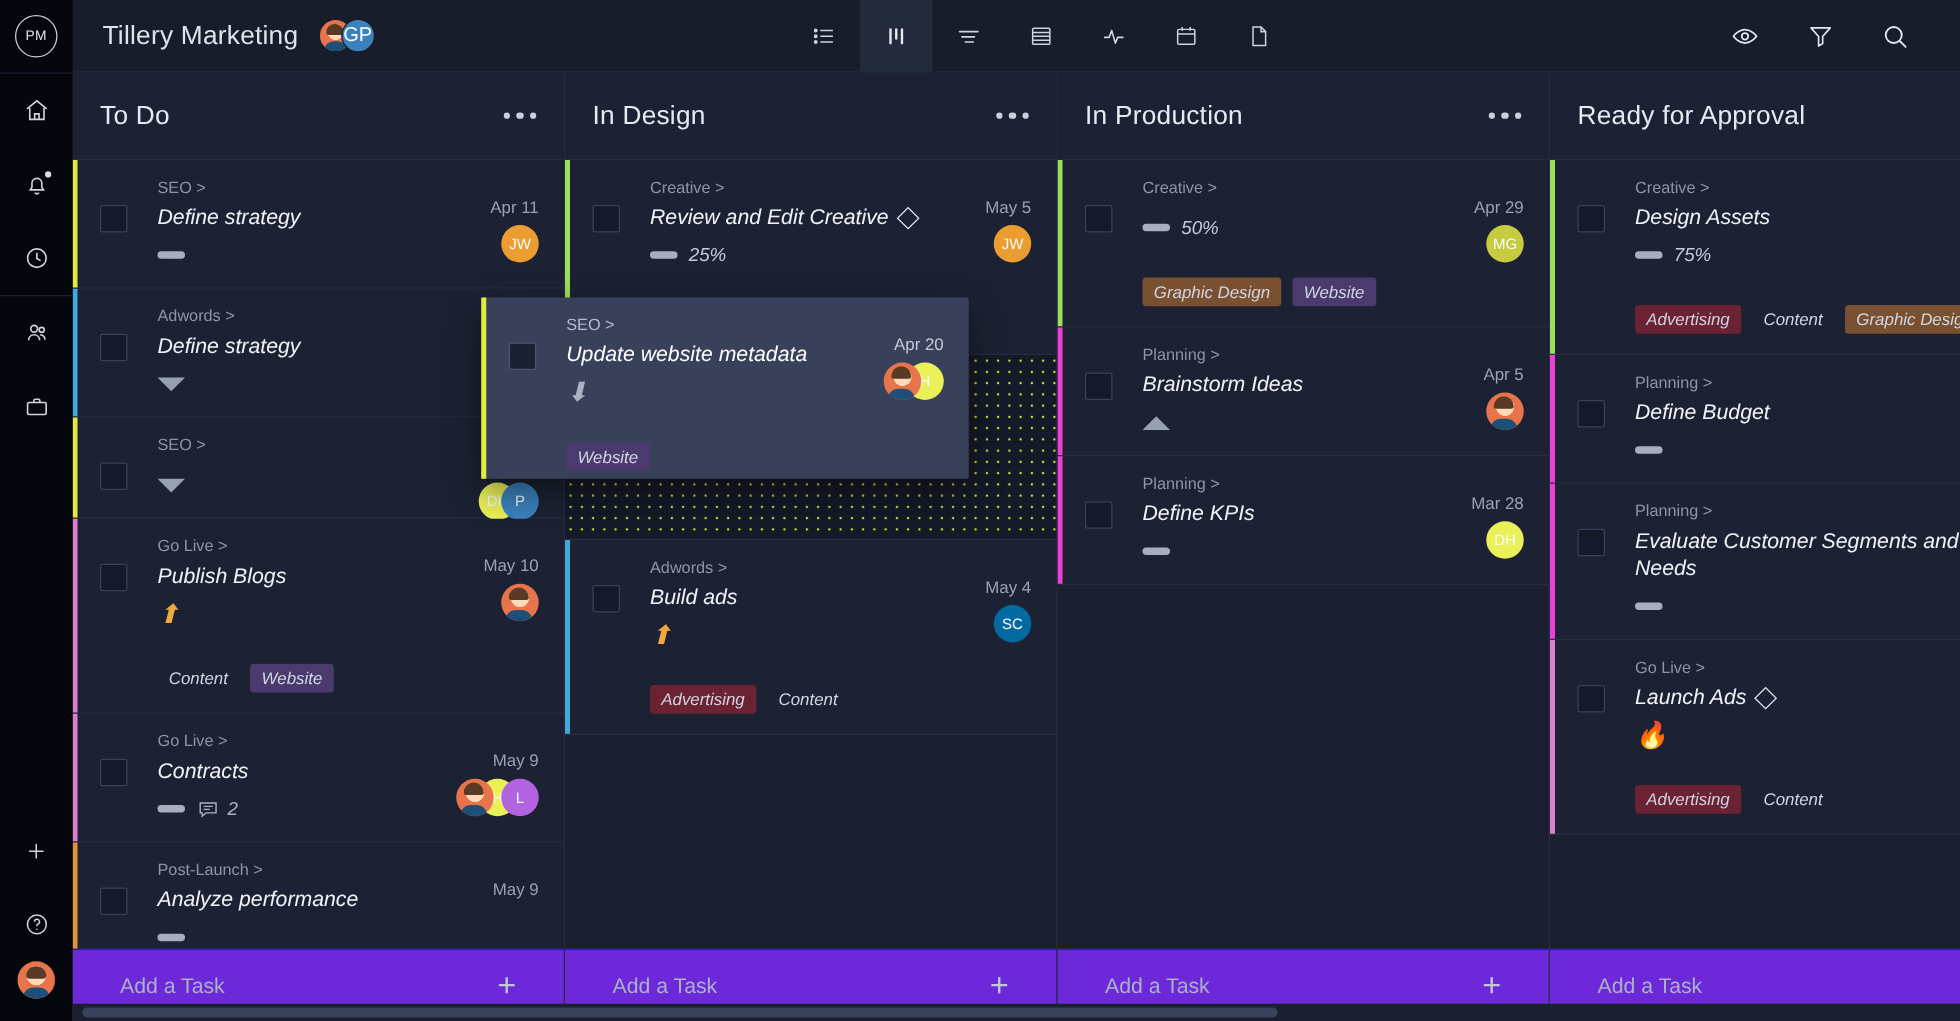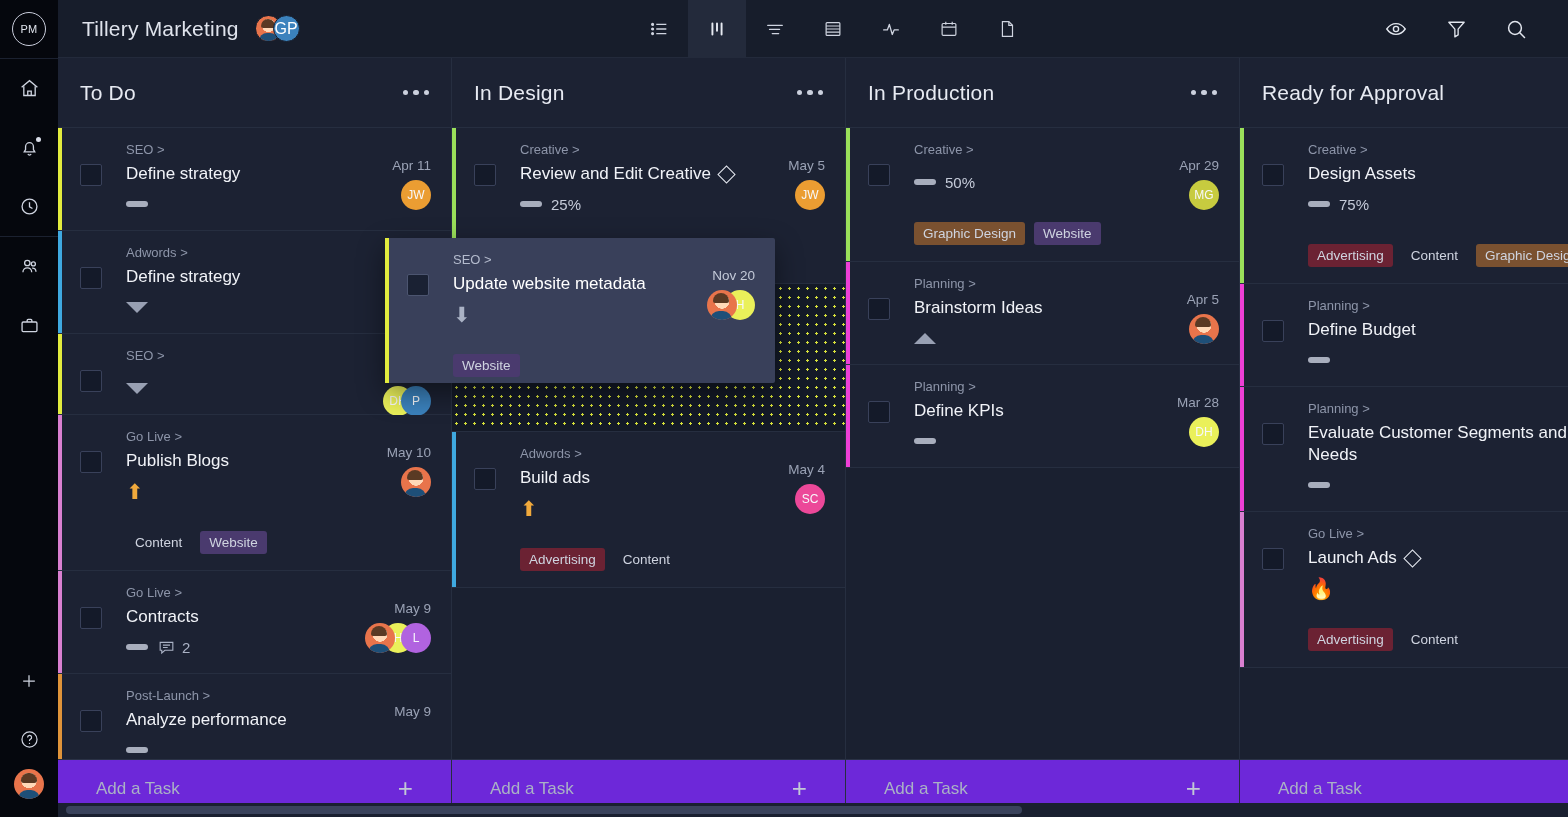--- a/index.html
+++ b/index.html
@@ -112,21 +112,21 @@
     position: relative; border-bottom: 1px solid #262e40;
     padding: 14px 22px 16px 22px; background: #1c2233; min-height: 68px;
   }
   .card-accent { position: absolute; left: 0; top: 0; bottom: 0; width: 4px; }
   .crumb { font-size: 13px; color: #8d95a9; margin-bottom: 6px; padding-left: 46px; }
   .card-row { display: flex; align-items: flex-start; }
   .chk {
     width: 22px; height: 22px; border: 1.5px solid #39415a; border-radius: 2px;
     background: #141a29; flex: 0 0 22px; margin-top: 1px; cursor: pointer;
   }
-  .card-main { flex: 1; padding-left: 24px; min-width: 0; }
+  .card-main { flex: 1; padding-left: 24px; min-width: 0; font-style: italic; }
   .card-title {
     font-size: 17px; color: #f1f3f8; line-height: 1.3; display: flex;
     align-items: center; gap: 9px; flex-wrap: wrap;
   }
   .milestone { display:inline-block; width: 13px; height: 13px; border: 1.6px solid #e7eaf2;
                transform: rotate(45deg); flex: 0 0 13px; }
   .meta-line { display: flex; align-items: center; gap: 9px; margin-top: 9px; height: 20px; }
   .pbar { width: 22px; height: 6px; border-radius: 3px; background: #a8aebd; display:block; }
   .ppct { font-size: 15px; color: #c4cad8; }
   .tri-down { width:0;height:0;border-left:11px solid transparent;border-right:11px solid transparent;border-top:11px solid #98a0b3; }
@@ -509,21 +509,21 @@
                     </div>
                     <div class="tags">
                       <span class="tag" style="background:#6b2233">Advertising</span>
                       <span class="tag" style="background:transparent">Content</span>
                     </div>
                   </div>
                 </div>
                 <div class="card-right">
                   <span class="date">May 4</span>
                   <div class="avgrp">
-                    <span class="av2" style="background:#ec4899;color:#f7f8fb">SC</span>
+                    <span class="av2" style="background:#0369a1;color:#f7f8fb">SC</span>
                   </div>
                 </div>
               </div>
             </div>
           </div>
           <div class="col-foot">
             <span class="addtask">Add a Task</span>
             <span class="plus">+</span>
           </div>
         </div>
@@ -697,21 +697,21 @@
           <div class="card-title">Update website metadata</div>
           <div class="meta-line">
             <span class="arrow-glyph" style="color:#aab2c5">⬇</span>
           </div>
           <div class="tags">
             <span class="tag" style="background:#4a3a6e">Website</span>
           </div>
         </div>
       </div>
       <div class="card-right">
-        <span class="date">Nov 20</span>
+        <span class="date">Apr 20</span>
         <div class="avgrp">
           <span class="av2 face"></span>
           <span class="av2" style="background:#eaf05a;color:#f7f8fb">H</span>
         </div>
       </div>
     </div>
 
   <div class="hscroll">
     <div class="hscroll-thumb"></div>
   </div>

